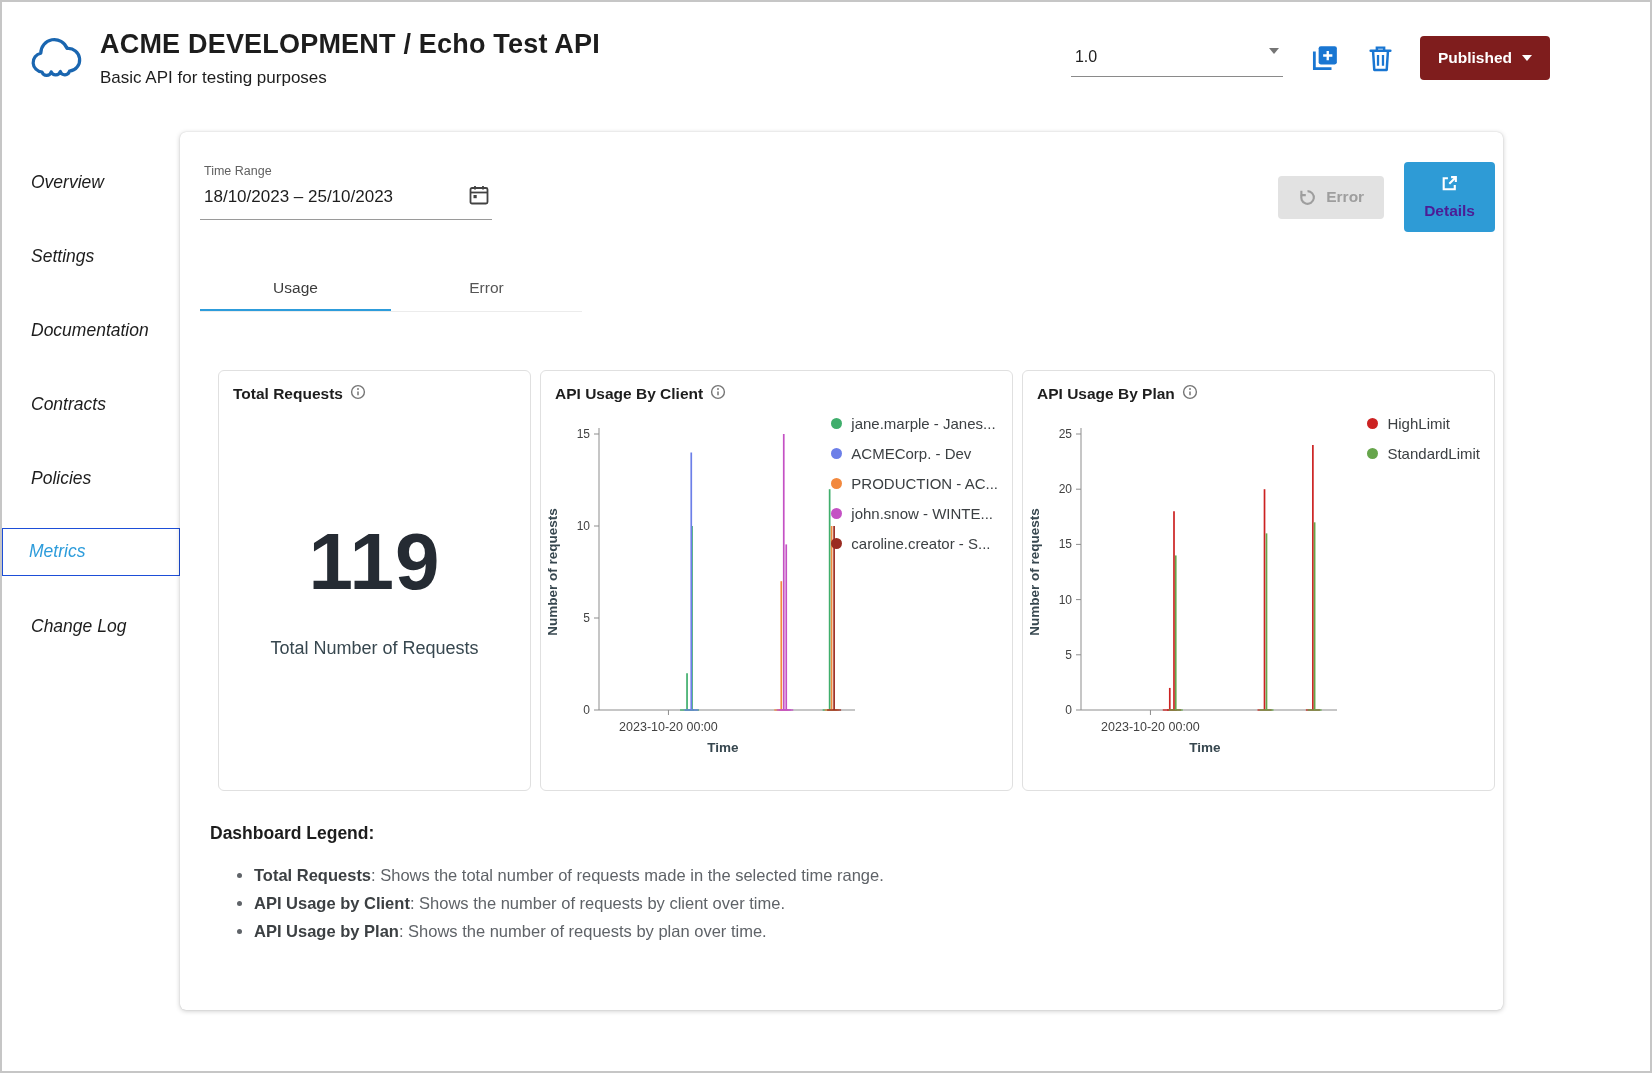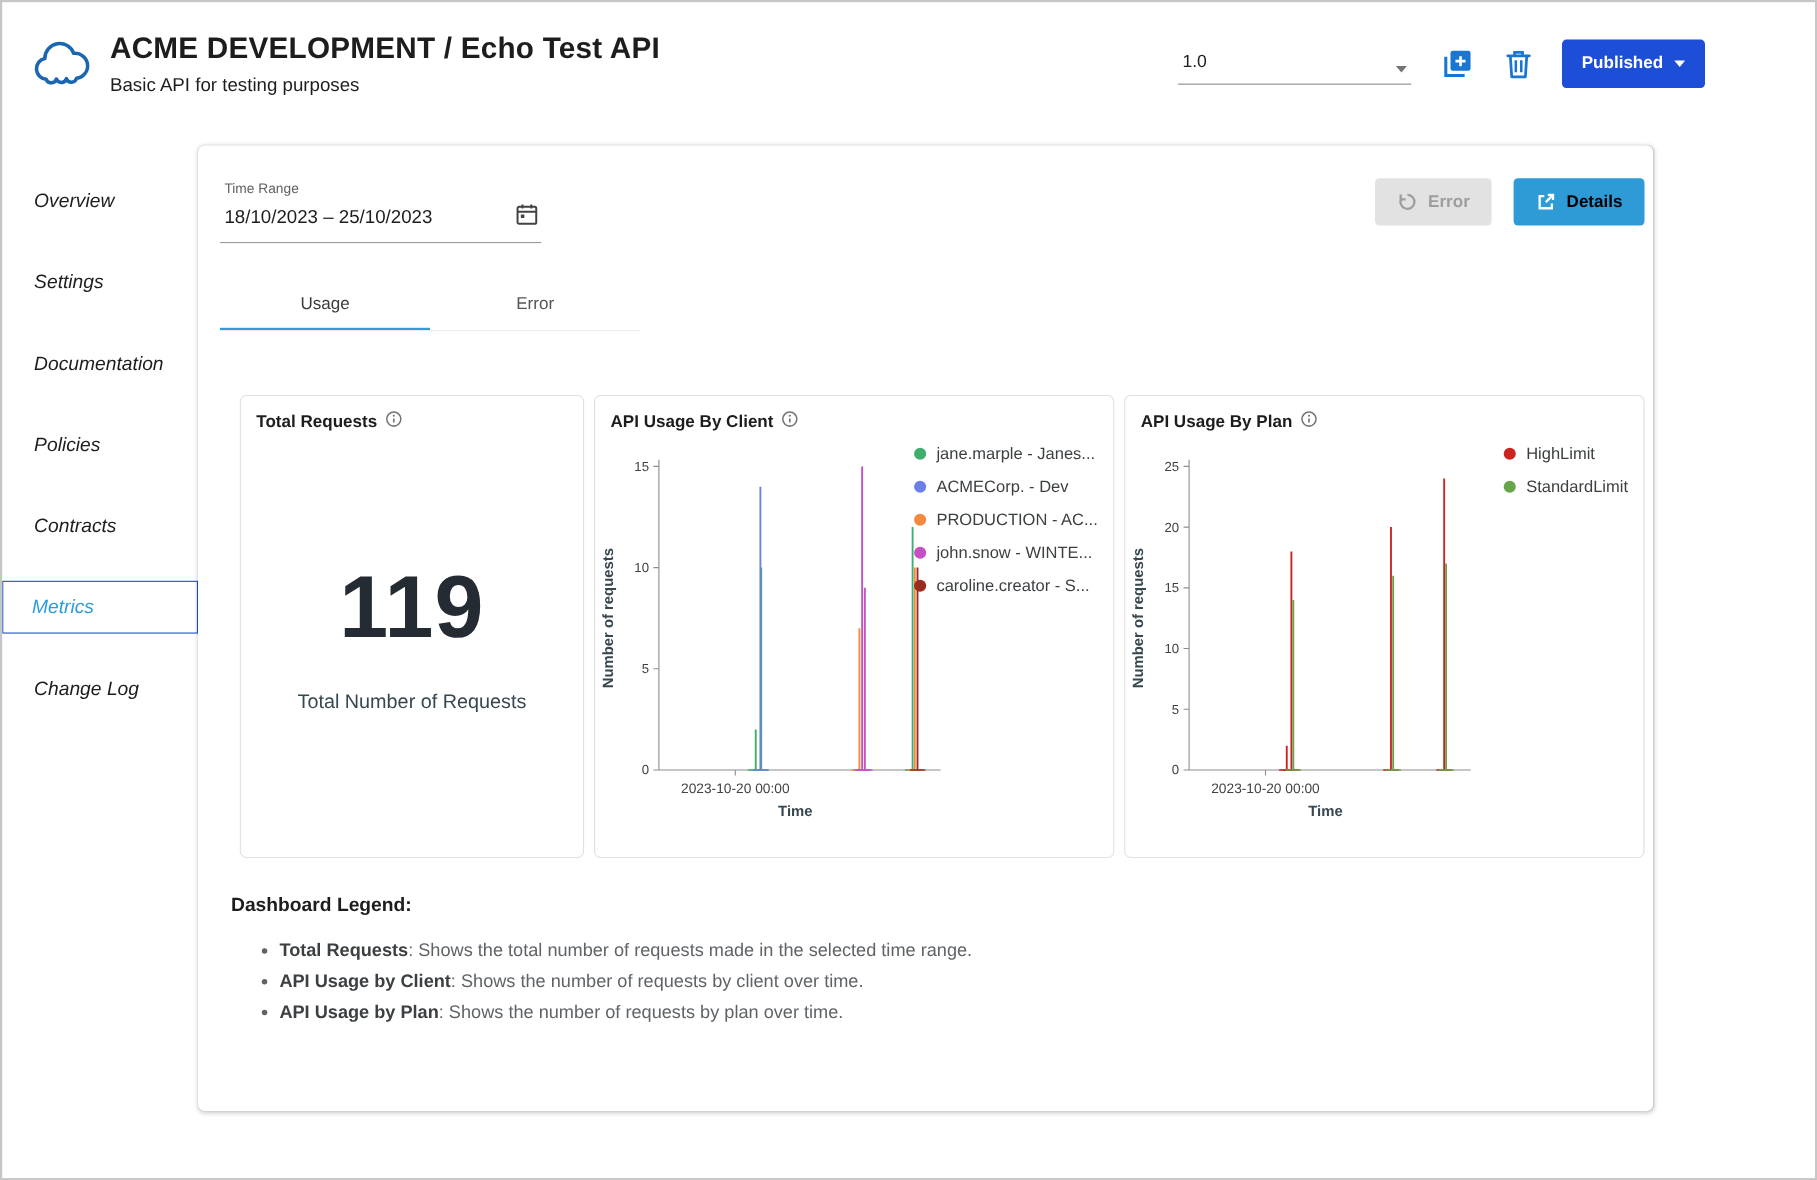--- a/index.html
+++ b/index.html
@@ -18,28 +18,28 @@
   }
 
   
   .header { display:flex; align-items:center; height:104px; padding:8px 100px 0 24px; }
   .logo { width:56px; height:52px; flex:0 0 auto; }
   .title-block { margin-left:18px; }
   .page-title { font-size:27px; font-weight:700; color:#1d1d1d; letter-spacing:.2px; }
   .page-subtitle { font-size:17px; font-weight:400; margin-top:8px; color:#1d1d1d; }
   .header-right { margin-left:auto; display:flex; align-items:center; gap:24px; }
   .version-select {
-    width:212px; display:flex; align-items:flex-end; justify-content:space-between;
+    width:212px; display:flex; align-items:flex-start; justify-content:space-between;
     border-bottom:1px solid #8a8a8a; padding:8px 4px 10px 4px; font-size:16px; cursor:pointer;
   }
   .caret-down { width:0; height:0; border-left:5px solid transparent; border-right:5px solid transparent; border-top:6px solid #757575; }
   .icon-btn { background:none; border:none; cursor:pointer; display:flex; align-items:center; padding:2px; }
   .published-btn {
     display:flex; align-items:center; gap:10px;
-    background:#1d4ed8; color:#fff; border:none; cursor:pointer;
+    background:#7f1d1d; color:#fff; border:none; cursor:pointer;
     font-family:inherit; font-size:15.5px; font-weight:700;
     padding:13px 18px; border-radius:4px;
   }
   .caret-down-white { width:0; height:0; border-left:5px solid transparent; border-right:5px solid transparent; border-top:6px solid #fff; }
 
   
   .content { display:flex; align-items:flex-start; }
   .sidebar { width:178px; flex:0 0 auto; padding-top:52px;font-style:italic; }
   .side-item {
     height:48px; line-height:48px; padding-left:29px; margin-bottom:26px;
@@ -59,21 +59,21 @@
 
   
   .toolbar { display:flex; align-items:flex-start; }
   .time-range { width:292px; border-bottom:1px solid #9a9a9a; padding:2px 2px 9px 4px; cursor:pointer; }
   .tr-label { font-size:12.5px; color:#616161; }
   .tr-value-row { display:flex; align-items:center; justify-content:space-between; margin-top:6px; }
   .tr-value { font-size:17px; color:#1d1d1d; }
   .toolbar-right { margin-left:auto; display:flex; align-items:center; gap:20px; padding-right:0; }
   .btn { display:flex; align-items:center; gap:9px; border:none; cursor:pointer; font-family:inherit; font-size:15.5px; font-weight:700; padding:12px 20px; border-radius:4px; }
   .reset-btn { background:#e2e2e2; color:#9e9e9e; cursor:default; }
-  .details-btn { background:#2E9BD6; color:#000000; }
+  .details-btn { background:#2E9BD6; color:#4c1d95;flex-direction:column; }
 
   
   .tabs { display:flex; width:382px; margin-top:32px; border-bottom:1px solid #ececec; }
   .tab { width:191px; text-align:center; padding:15px 0 14px 0; font-size:15.5px; font-weight:500; color:#555; cursor:pointer; }
   .tab.active { color:#3c3c3c; border-bottom:2px solid #2D9CDB; padding-bottom:12px; }
 
   
   .cards-row { display:flex; gap:9px; margin:58px 0 0 18px; }
   .card { background:#fff; border:1px solid #e0e0e0; border-radius:6px; height:421px; position:relative; }
   .card-total { width:313px; }
@@ -137,22 +137,22 @@
       </button>
     </div>
   </div>
 
   <div class="content">
 
     <div class="sidebar">
       <div class="side-item">Overview</div>
       <div class="side-item">Settings</div>
       <div class="side-item">Documentation</div>
+      <div class="side-item">Contracts</div>
       <div class="side-item">Policies</div>
-      <div class="side-item">Contracts</div>
       <div class="side-item active">Metrics</div>
       <div class="side-item">Change Log</div>
     </div>
 
     <div class="main">
 
       <div class="toolbar">
         <div class="time-range">
           <div class="tr-label">Time Range</div>
           <div class="tr-value-row">

